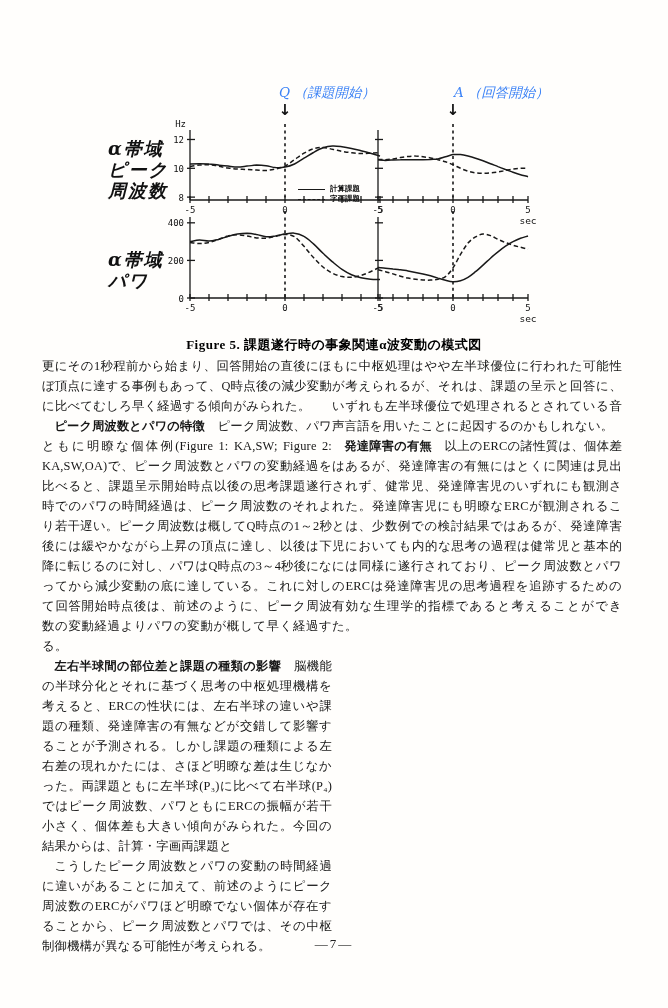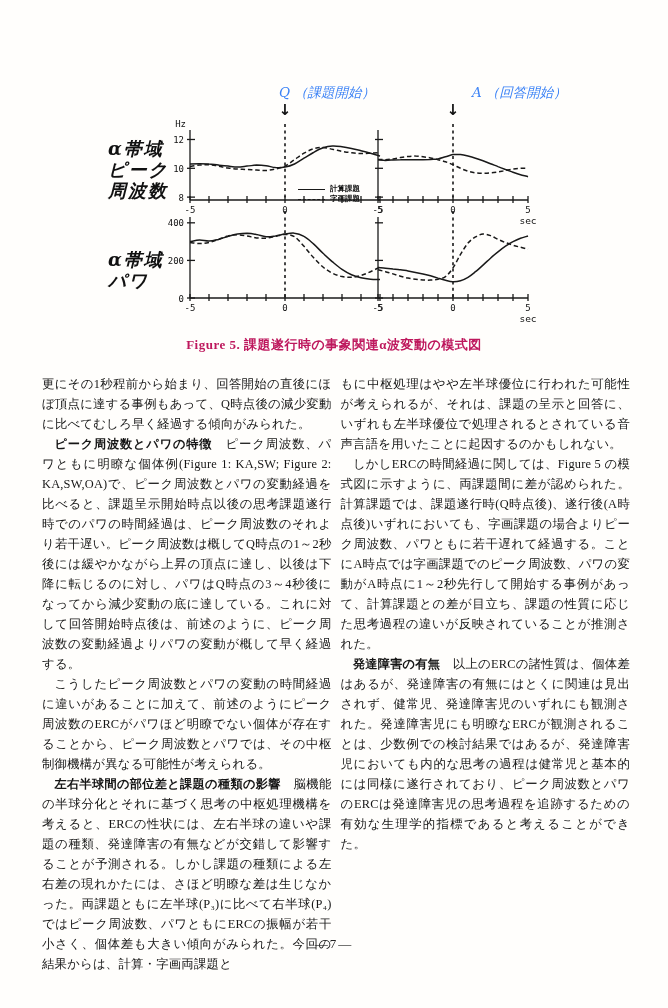--- a/index.html
+++ b/index.html
@@ -22,43 +22,43 @@
   .sec{font-size:9.5px;}
   .evline{stroke:#1a1a1a;stroke-width:1.6;stroke-dasharray:3 3.4;}
   .series{stroke:#191919;stroke-width:1.5;fill:none;}
   .series.dashed{stroke-dasharray:4.5 2.8;}
   .legend{position:absolute;left:298px;top:184px;font-size:7.5px;font-weight:bold;color:#111;
     font-family:"DejaVu Sans",sans-serif;}
   .legend-row{display:flex;align-items:center;height:10px;}
   .legend-sample{display:inline-block;width:27px;border-top:1.4px solid #191919;margin-right:5px;}
   .legend-sample.dashed{border-top-style:dashed;}
   .caption{position:absolute;left:0;top:336px;width:668px;text-align:center;
-    font-weight:bold;font-size:13px;letter-spacing:0.5px;color:#be185d;}
+    font-weight:bold;font-size:13px;letter-spacing:0.5px;color:#000000;}
   
-  .article{position:absolute;left:42px;top:374px;width:588px;display:flex;gap:9px;}
+  .article{position:absolute;left:42px;top:356px;width:588px;display:flex;}
   .col{width:290px;font-size:12.4px;line-height:20px;text-align:justify;letter-spacing:0.2px;color:#161616;}
   .para{margin:0;}
   .para.indent{text-indent:12.4px;}
   .para b{font-family:"Liberation Sans","DejaVu Sans",sans-serif;font-size:12.2px;}
   .pageno{position:absolute;left:0;top:936px;width:668px;text-align:center;
     font-size:13px;letter-spacing:2px;color:#222;}
 </style>
 </head>
 <body>
 
 <div class="page">
 
   <div class="figure">
 
     <div class="event" style="left:279px;top:84px;">
       <span>Q</span><span class="paren">（課題開始）</span>
     </div>
     <div class="arrow" style="left:277px;top:101px;">↓</div>
 
-    <div class="event" style="left:472px;top:84px;">
+    <div class="event" style="left:454px;top:84px;">
       <span>A</span><span class="paren">（回答開始）</span>
     </div>
     <div class="arrow" style="left:445px;top:101px;">↓</div>
 
     <div class="rowlabel" style="left:108px;top:138px;">
       <div>α帯域</div>
       <div>ピーク</div>
       <div>周波数</div>
     </div>
     <div class="rowlabel" style="left:108px;top:249px;">
@@ -183,24 +183,23 @@
       </div>
     </div>
 
     <div class="caption">Figure 5. 課題遂行時の事象関連α波変動の模式図</div>
   </div>
 
   <div class="article">
     <div class="col" id="col-left">
         <p class="para">更にその1秒程前から始まり、回答開始の直後にほぼ頂点に達する事例もあって、Q時点後の減少変動に比べてむしろ早く経過する傾向がみられた。</p>
         <p class="para indent"><b>ピーク周波数とパワの特徴</b>　ピーク周波数、パワともに明瞭な個体例(Figure 1: KA,SW; Figure 2: KA,SW,OA)で、ピーク周波数とパワの変動経過を比べると、課題呈示開始時点以後の思考課題遂行時でのパワの時間経過は、ピーク周波数のそれより若干遅い。ピーク周波数は概してQ時点の1～2秒後には緩やかながら上昇の頂点に達し、以後は下降に転じるのに対し、パワはQ時点の3～4秒後になってから減少変動の底に達している。これに対して回答開始時点後は、前述のように、ピーク周波数の変動経過よりパワの変動が概して早く経過する。</p>
+        <p class="para indent"><b>左右半球間の部位差と課題の種類の影響</b>　脳機能の半球分化とそれに基づく思考の中枢処理機構を考えると、ERCの性状には、左右半球の違いや課題の種類、発達障害の有無などが交錯して影響することが予測される。しかし課題の種類による左右差の現れかたには、さほど明瞭な差は生じなかった。両課題ともに左半球(P₃)に比べて右半球(P₄)ではピーク周波数、パワともにERCの振幅が若干小さく、個体差も大きい傾向がみられた。今回の結果からは、計算・字画両課題と</p>
         <p class="para indent">こうしたピーク周波数とパワの変動の時間経過に違いがあることに加えて、前述のようにピーク周波数のERCがパワほど明瞭でない個体が存在することから、ピーク周波数とパワでは、その中枢制御機構が異なる可能性が考えられる。</p>
-        <p class="para indent"><b>左右半球間の部位差と課題の種類の影響</b>　脳機能の半球分化とそれに基づく思考の中枢処理機構を考えると、ERCの性状には、左右半球の違いや課題の種類、発達障害の有無などが交錯して影響することが予測される。しかし課題の種類による左右差の現れかたには、さほど明瞭な差は生じなかった。両課題ともに左半球(P₃)に比べて右半球(P₄)ではピーク周波数、パワともにERCの振幅が若干小さく、個体差も大きい傾向がみられた。今回の結果からは、計算・字画両課題と</p>
       </div>
     <div class="col" id="col-right">
         <p class="para">もに中枢処理はやや左半球優位に行われた可能性が考えられるが、それは、課題の呈示と回答に、いずれも左半球優位で処理されるとされている音声言語を用いたことに起因するのかもしれない。</p>
-        <p class="para indent">しかしERCの時間経過に関しては、Figure 5 の模式図に示すように、両課題間に差が認められた。計算課題では、課題遂行時(Q時点後)、遂行後(A時点後)いずれにおいても、字画課題の場合よりピーク周波数、パワともに若干遅れて経過する。ことにA時点では字画課題でのピーク周波数、パワの変動がA時点に1～2秒先行して開始する事例があって、計算課題との差が目立ち、課題の性質に応じた思考過程の違いが反映されていることが推測された。</p>
         <p class="para indent"><b>発達障害の有無</b>　以上のERCの諸性質は、個体差はあるが、発達障害の有無にはとくに関連は見出されず、健常児、発達障害児のいずれにも観測された。発達障害児にも明瞭なERCが観測されることは、少数例での検討結果ではあるが、発達障害児においても内的な思考の過程は健常児と基本的には同様に遂行されており、ピーク周波数とパワのERCは発達障害児の思考過程を追跡するための有効な生理学的指標であると考えることができた。</p>
       </div>
   </div>
 
   <div class="pageno">—7—</div>
 </div>
 
 </body></html>

